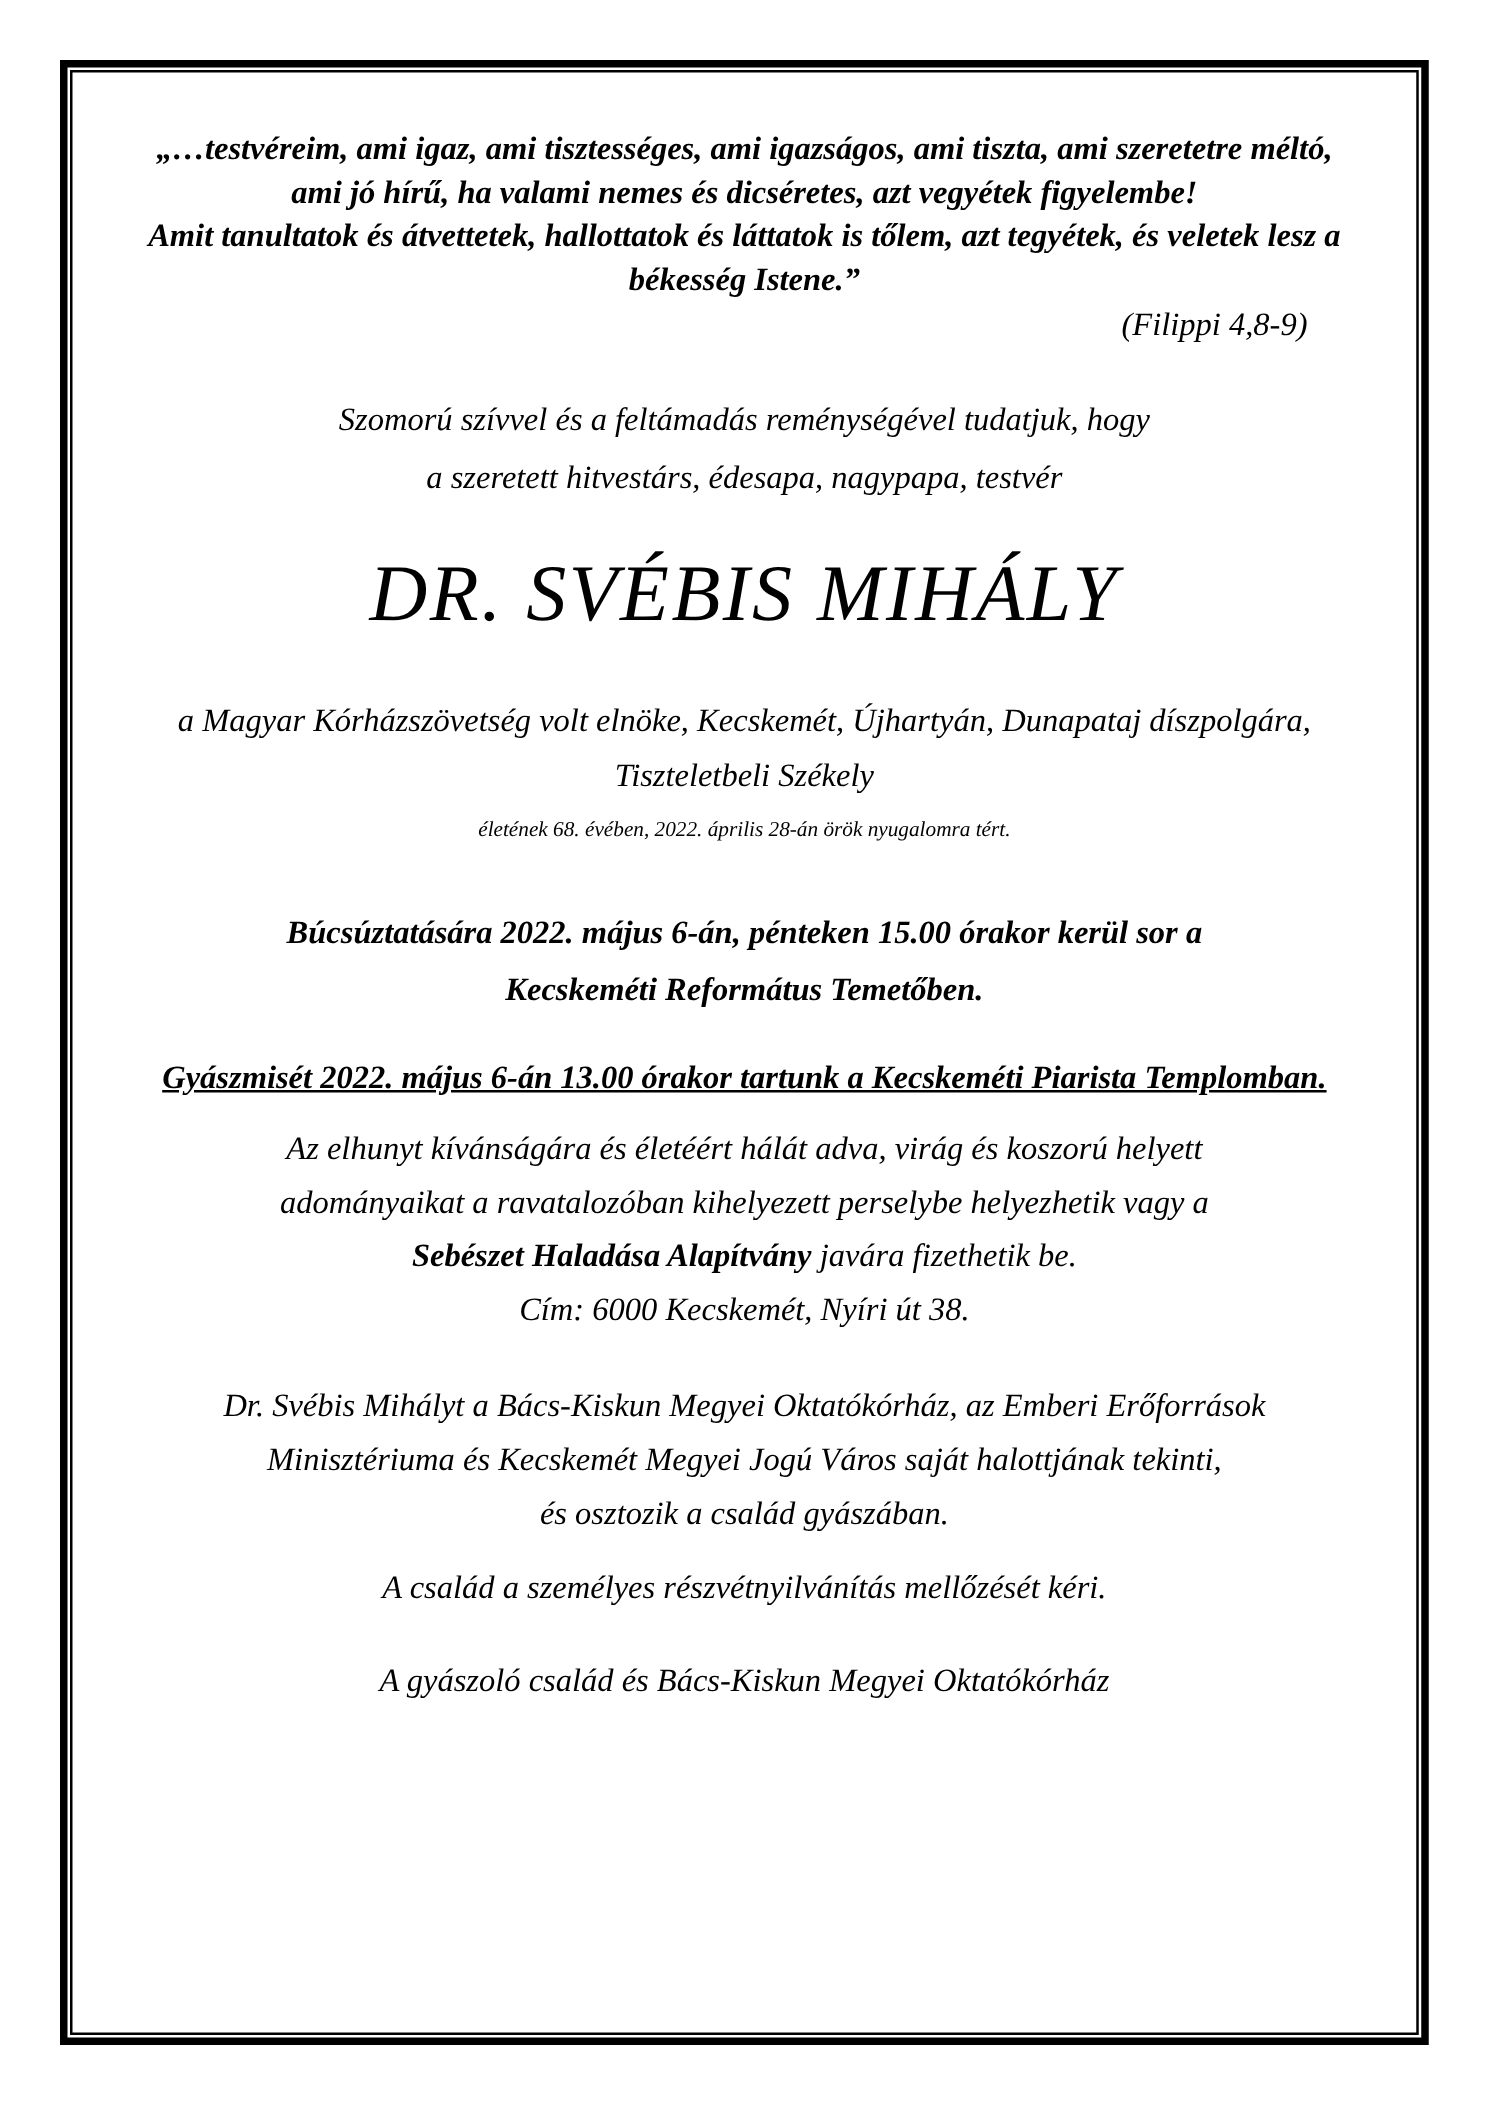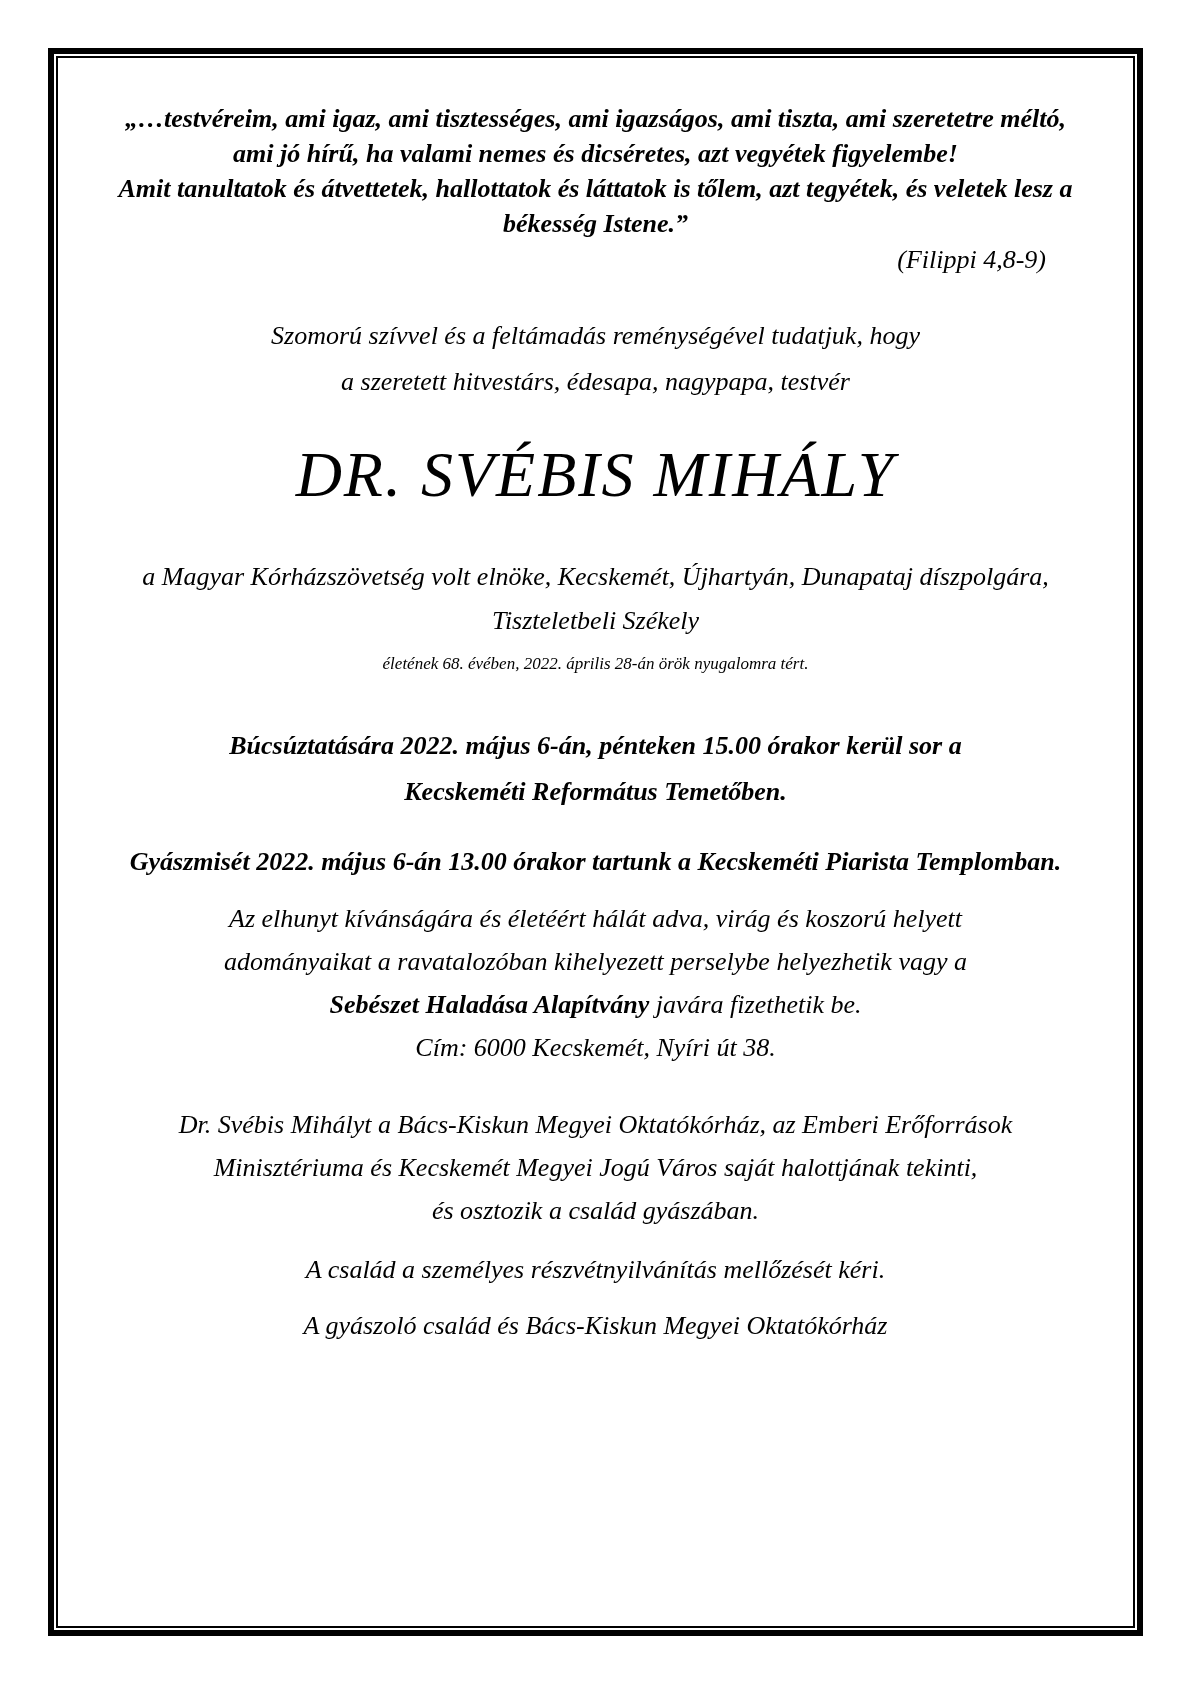--- a/index.html
+++ b/index.html
@@ -74,39 +74,40 @@
     font-weight: bold;
     font-size: 26px;
     line-height: 46px;
     font-style: italic;
   }
   .mass {
     margin-top: 24px;
     font-weight: bold;
     font-size: 26px;
     line-height: 46px;
+    text-decoration: underline;
   }
   .donation {
     margin-top: 12px;
     font-size: 26px;
     line-height: 43px;
   }
   .donation .bold { font-weight: bold; }
   .official {
     margin-top: 34px;
     font-size: 26px;
     line-height: 43px;
   }
   .condolence {
     margin-top: 16px;
     font-size: 26px;
     line-height: 43px;
   }
   .closing {
-    margin-top: 13px;
+    margin-top: 32px;
     font-size: 26px;
     line-height: 43px;
   }
 </style>
 </head>
 <body>
 
 <div class="frame-outer">
   <div class="frame-inner"></div>
 </div>

